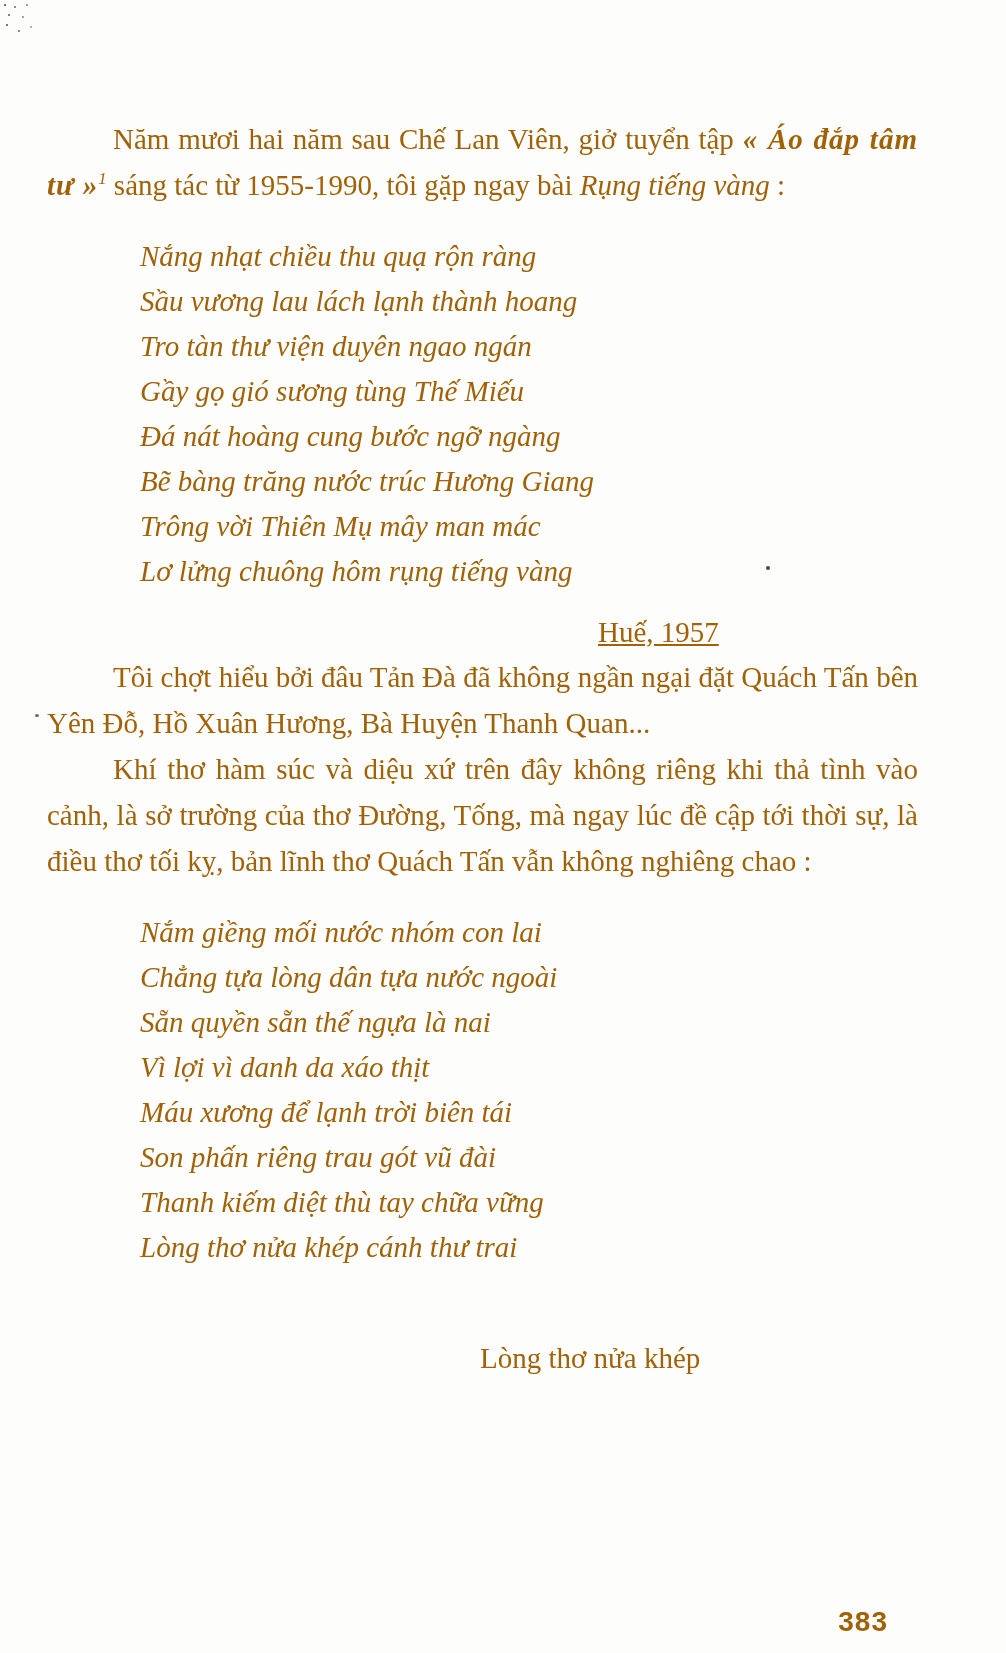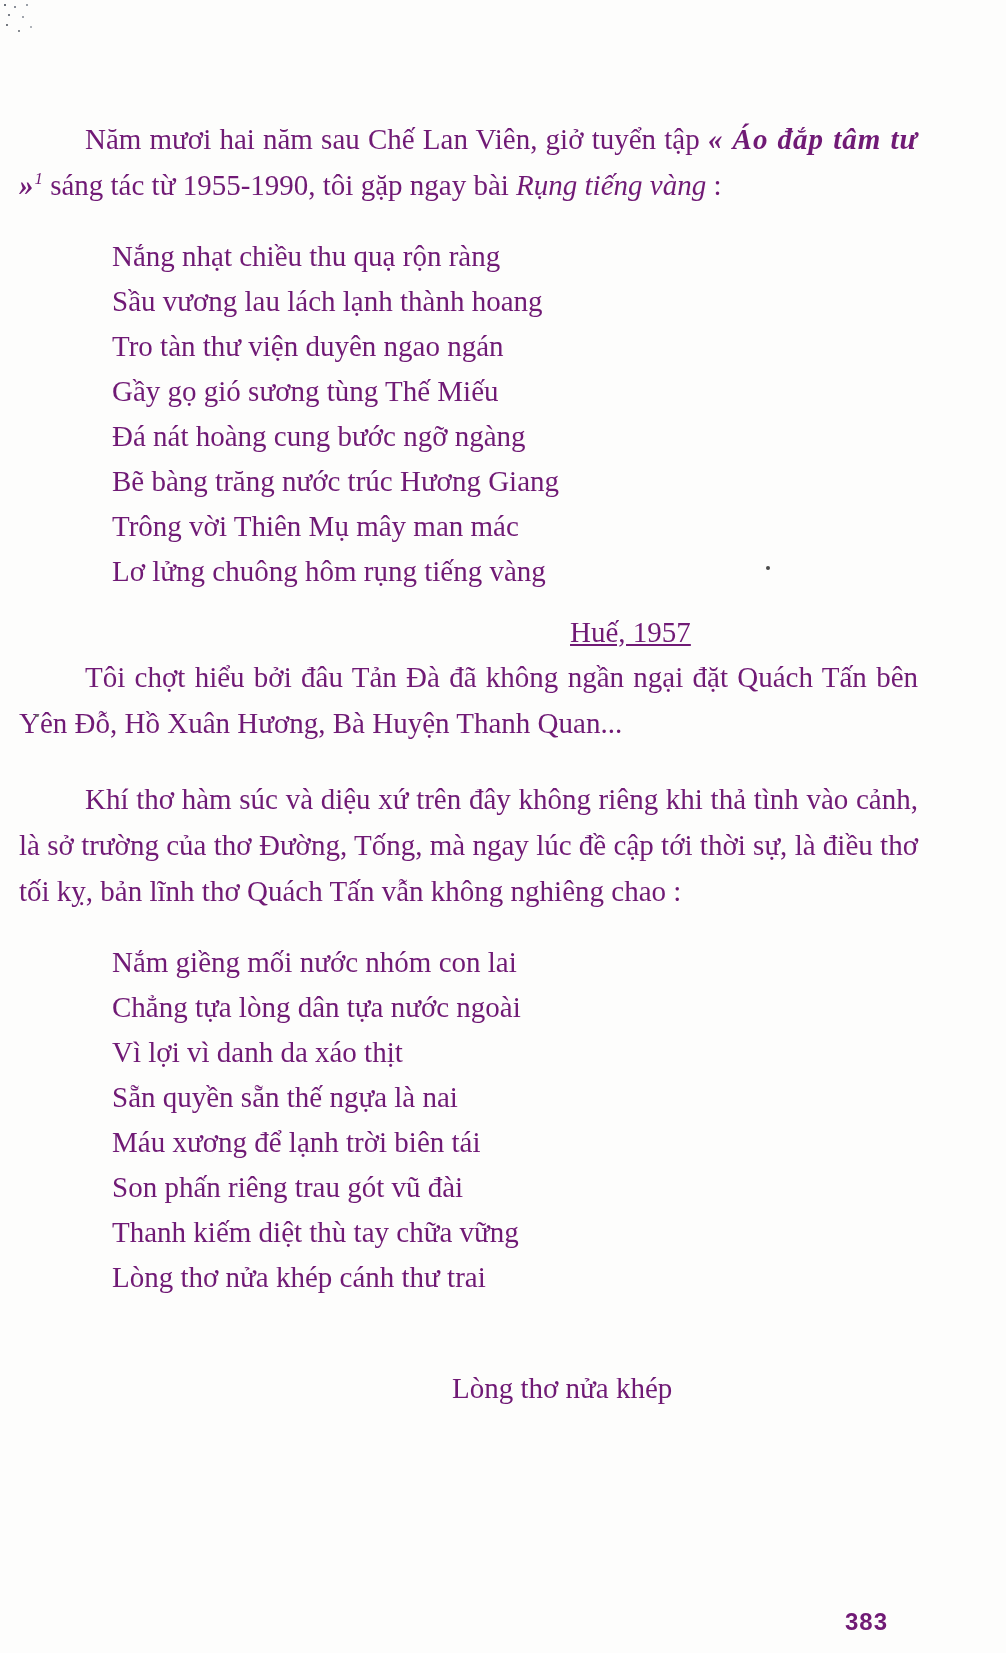--- a/index.html
+++ b/index.html
@@ -6,45 +6,46 @@
     margin: 0;
     padding: 0;
     background: #e8e8e6;
   }
   .page {
     position: relative;
     width: 1006px;
     height: 1653px;
     margin: 0 auto;
     background: #fdfdfc;
-    color: #701a75;
+    color: #a16207;
     font-family: "Liberation Serif", "DejaVu Serif", serif;
     font-size: 29px;
     line-height: 46px;
     overflow: hidden;
     box-sizing: border-box;
-    padding: 116px 88px 0 19px;
+    padding: 116px 88px 0 47px;
   }
   .para {
     text-align: justify;
     text-indent: 66px;
     margin: 0;
   }
-  .para + .para { margin-top: 30px; }
+  .para + .para { }
   .seg-normal { font-style: normal; font-weight: normal; }
   .seg-italic { font-style: italic; }
   .seg-bold-italic { font-style: italic; font-weight: bold; letter-spacing: 1px; }
   .seg-superscript {
     vertical-align: super;
     font-size: 0.58em;
     font-style: italic;
     line-height: 0;
   }
   .poem {
     margin: 26px 0 0 93px;
+    font-style: italic;
   }
   .poem .poem-line {
     line-height: 45px;
     white-space: nowrap;
   }
   .attribution {
     margin: 16px 0 0 551px;
     font-style: normal;
     line-height: 44px;
     text-decoration: underline;
@@ -52,21 +53,21 @@
   .caption {
     margin: 66px 0 0 433px;
     line-height: 44px;
   }
   .page-number {
     position: absolute;
     right: 118px;
     bottom: 8px;
     font-family: "Liberation Sans", "DejaVu Sans", sans-serif;
     font-weight: 600;
-    font-size: 24px;
+    font-size: 28px;
     letter-spacing: 1px;
   }
   
   .speckle-cluster {
     position: absolute;
     top: 4px;
     left: 4px;
     width: 2px;
     height: 2px;
     background: #6a6f78;
@@ -117,22 +118,22 @@
 
   <div class="attribution">Huế, 1957</div>
 
   <p class="para">Tôi chợt hiểu bởi đâu Tản Đà đã không ngần ngại đặt Quách Tấn bên Yên Đỗ, Hồ Xuân Hương, Bà Huyện Thanh Quan...</p>
 
   <p class="para">Khí thơ hàm súc và diệu xứ trên đây không riêng khi thả tình vào cảnh, là sở trường của thơ Đường, Tống, mà ngay lúc đề cập tới thời sự, là điều thơ tối kỵ, bản lĩnh thơ Quách Tấn vẫn không nghiêng chao :</p>
 
   <div class="poem">
       <div class="poem-line">Nắm giềng mối nước nhóm con lai</div>
       <div class="poem-line">Chẳng tựa lòng dân tựa nước ngoài</div>
+      <div class="poem-line">Sẵn quyền sẵn thế ngựa là nai</div>
       <div class="poem-line">Vì lợi vì danh da xáo thịt</div>
-      <div class="poem-line">Sẵn quyền sẵn thế ngựa là nai</div>
       <div class="poem-line">Máu xương để lạnh trời biên tái</div>
       <div class="poem-line">Son phấn riêng trau gót vũ đài</div>
       <div class="poem-line">Thanh kiếm diệt thù tay chữa vững</div>
       <div class="poem-line">Lòng thơ nửa khép cánh thư trai</div>
     </div>
 
   <div class="caption">Lòng thơ nửa khép</div>
 
   <div class="page-number">383</div>
 

